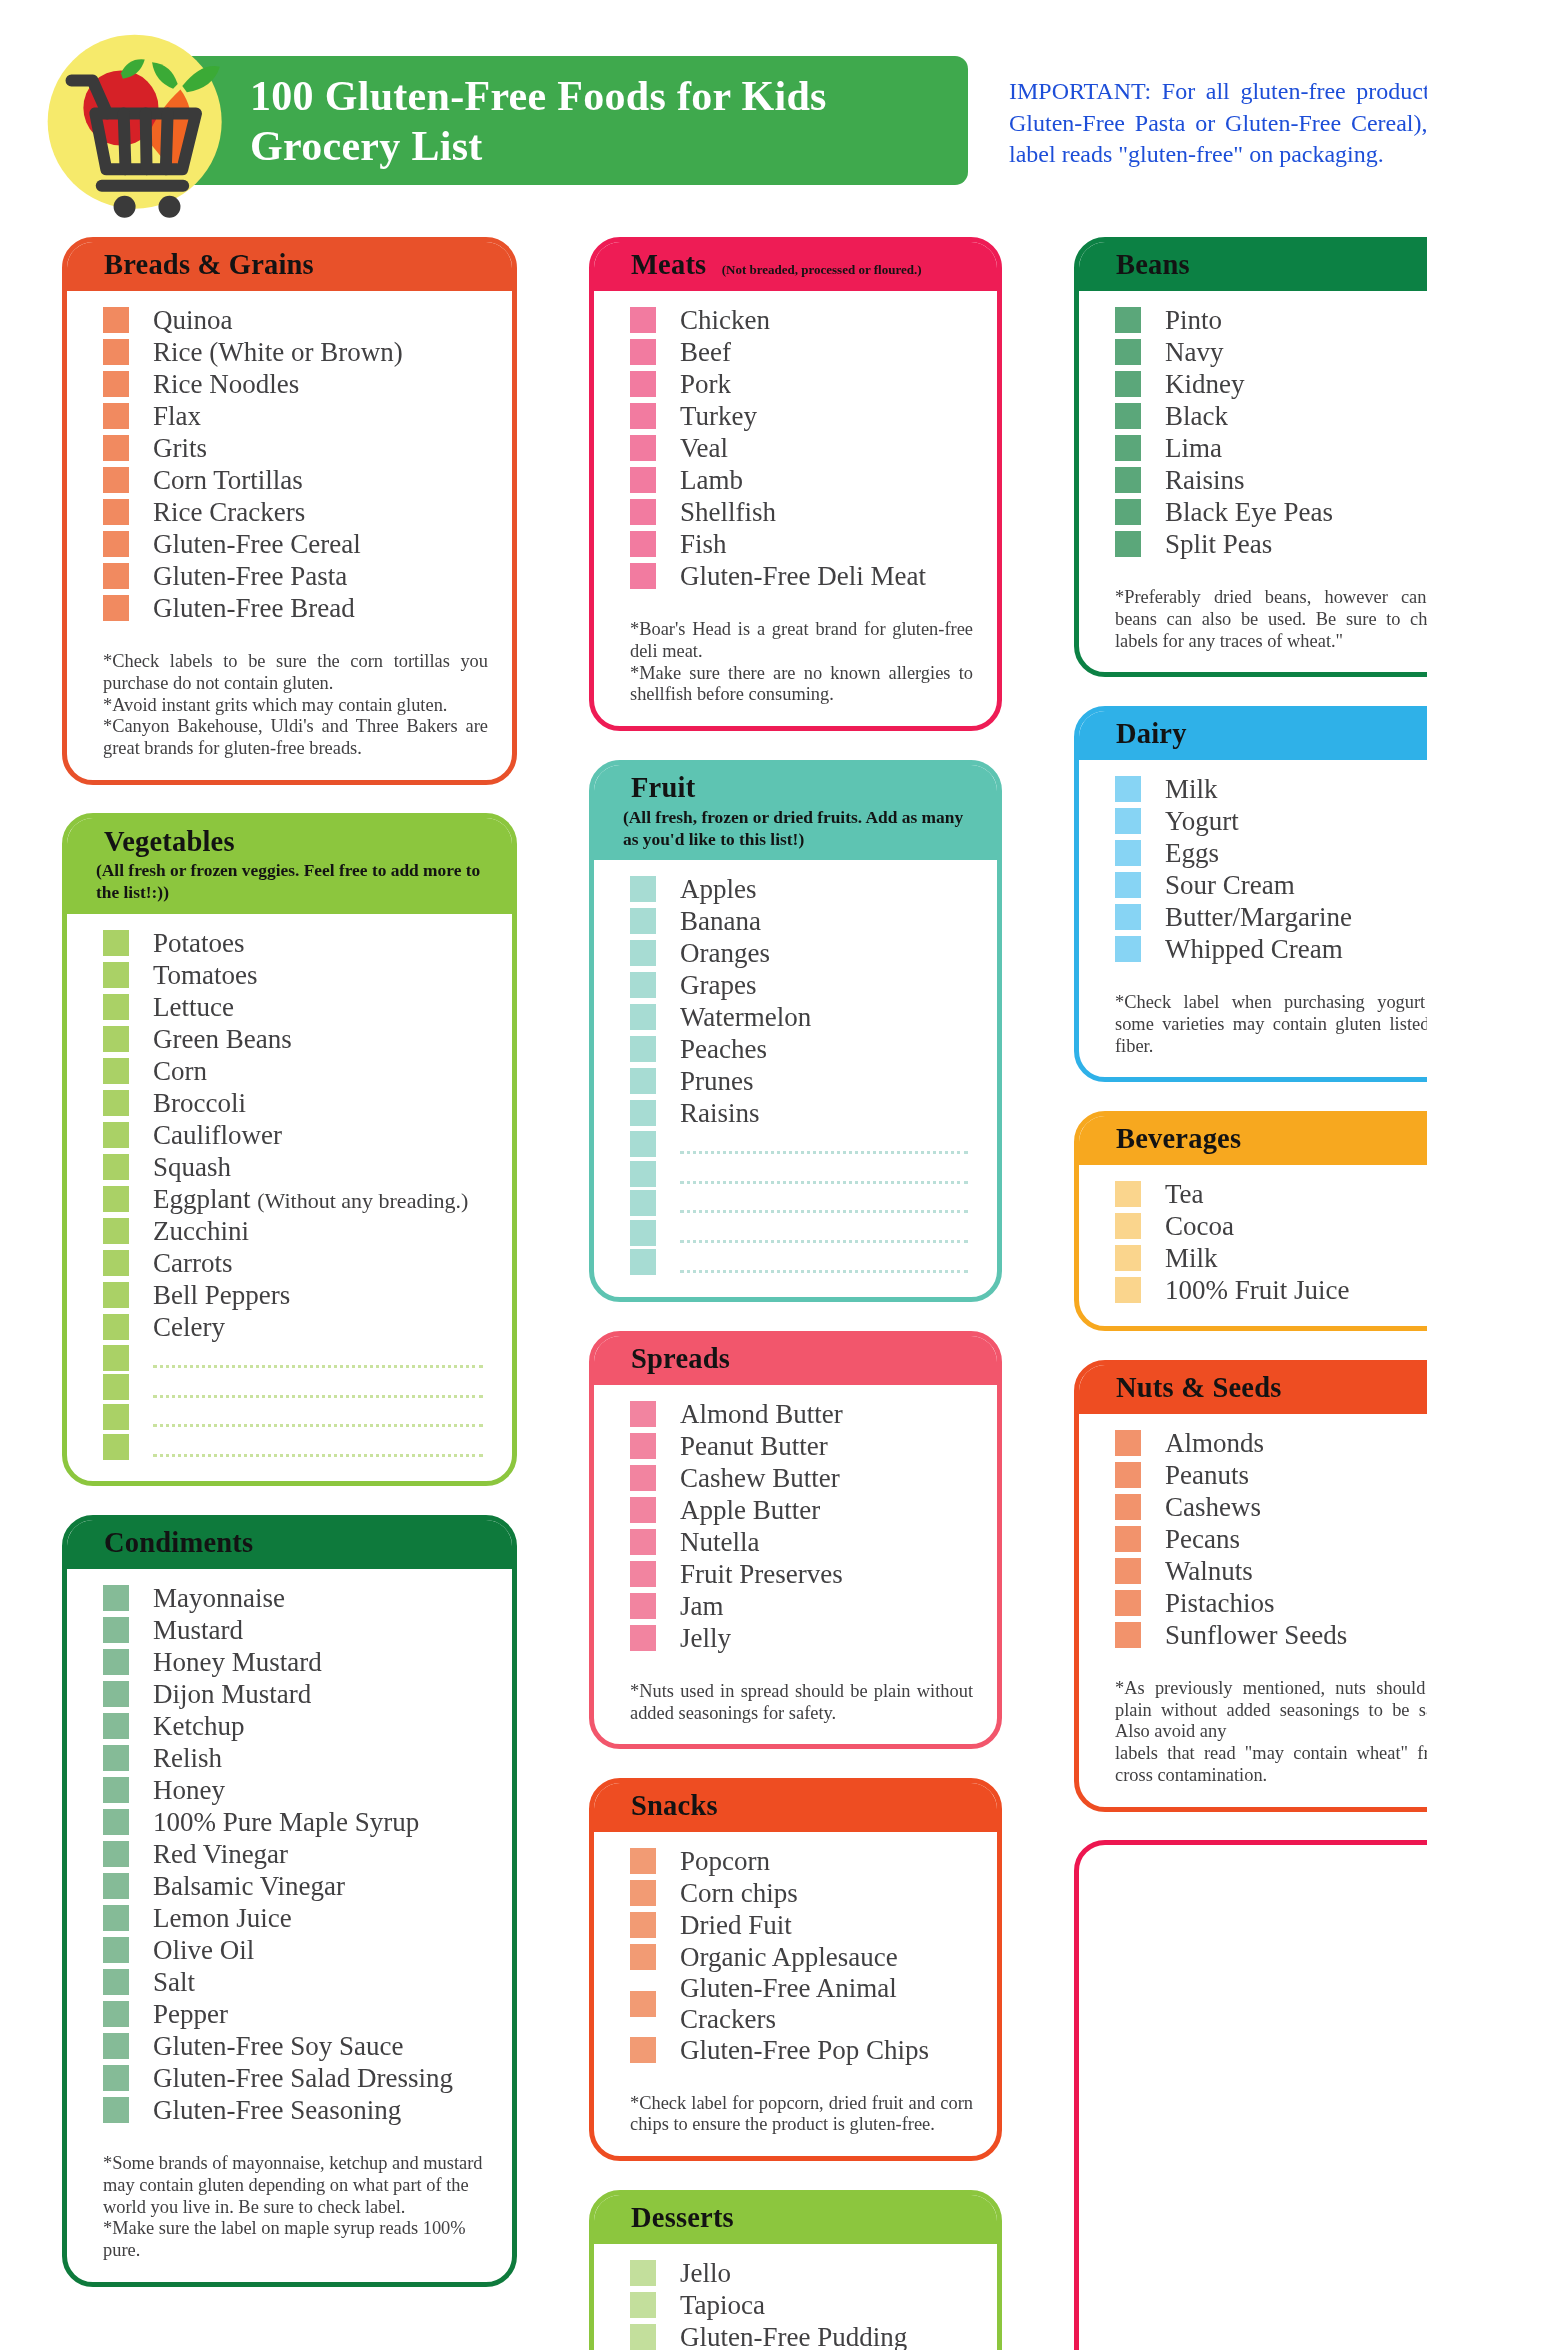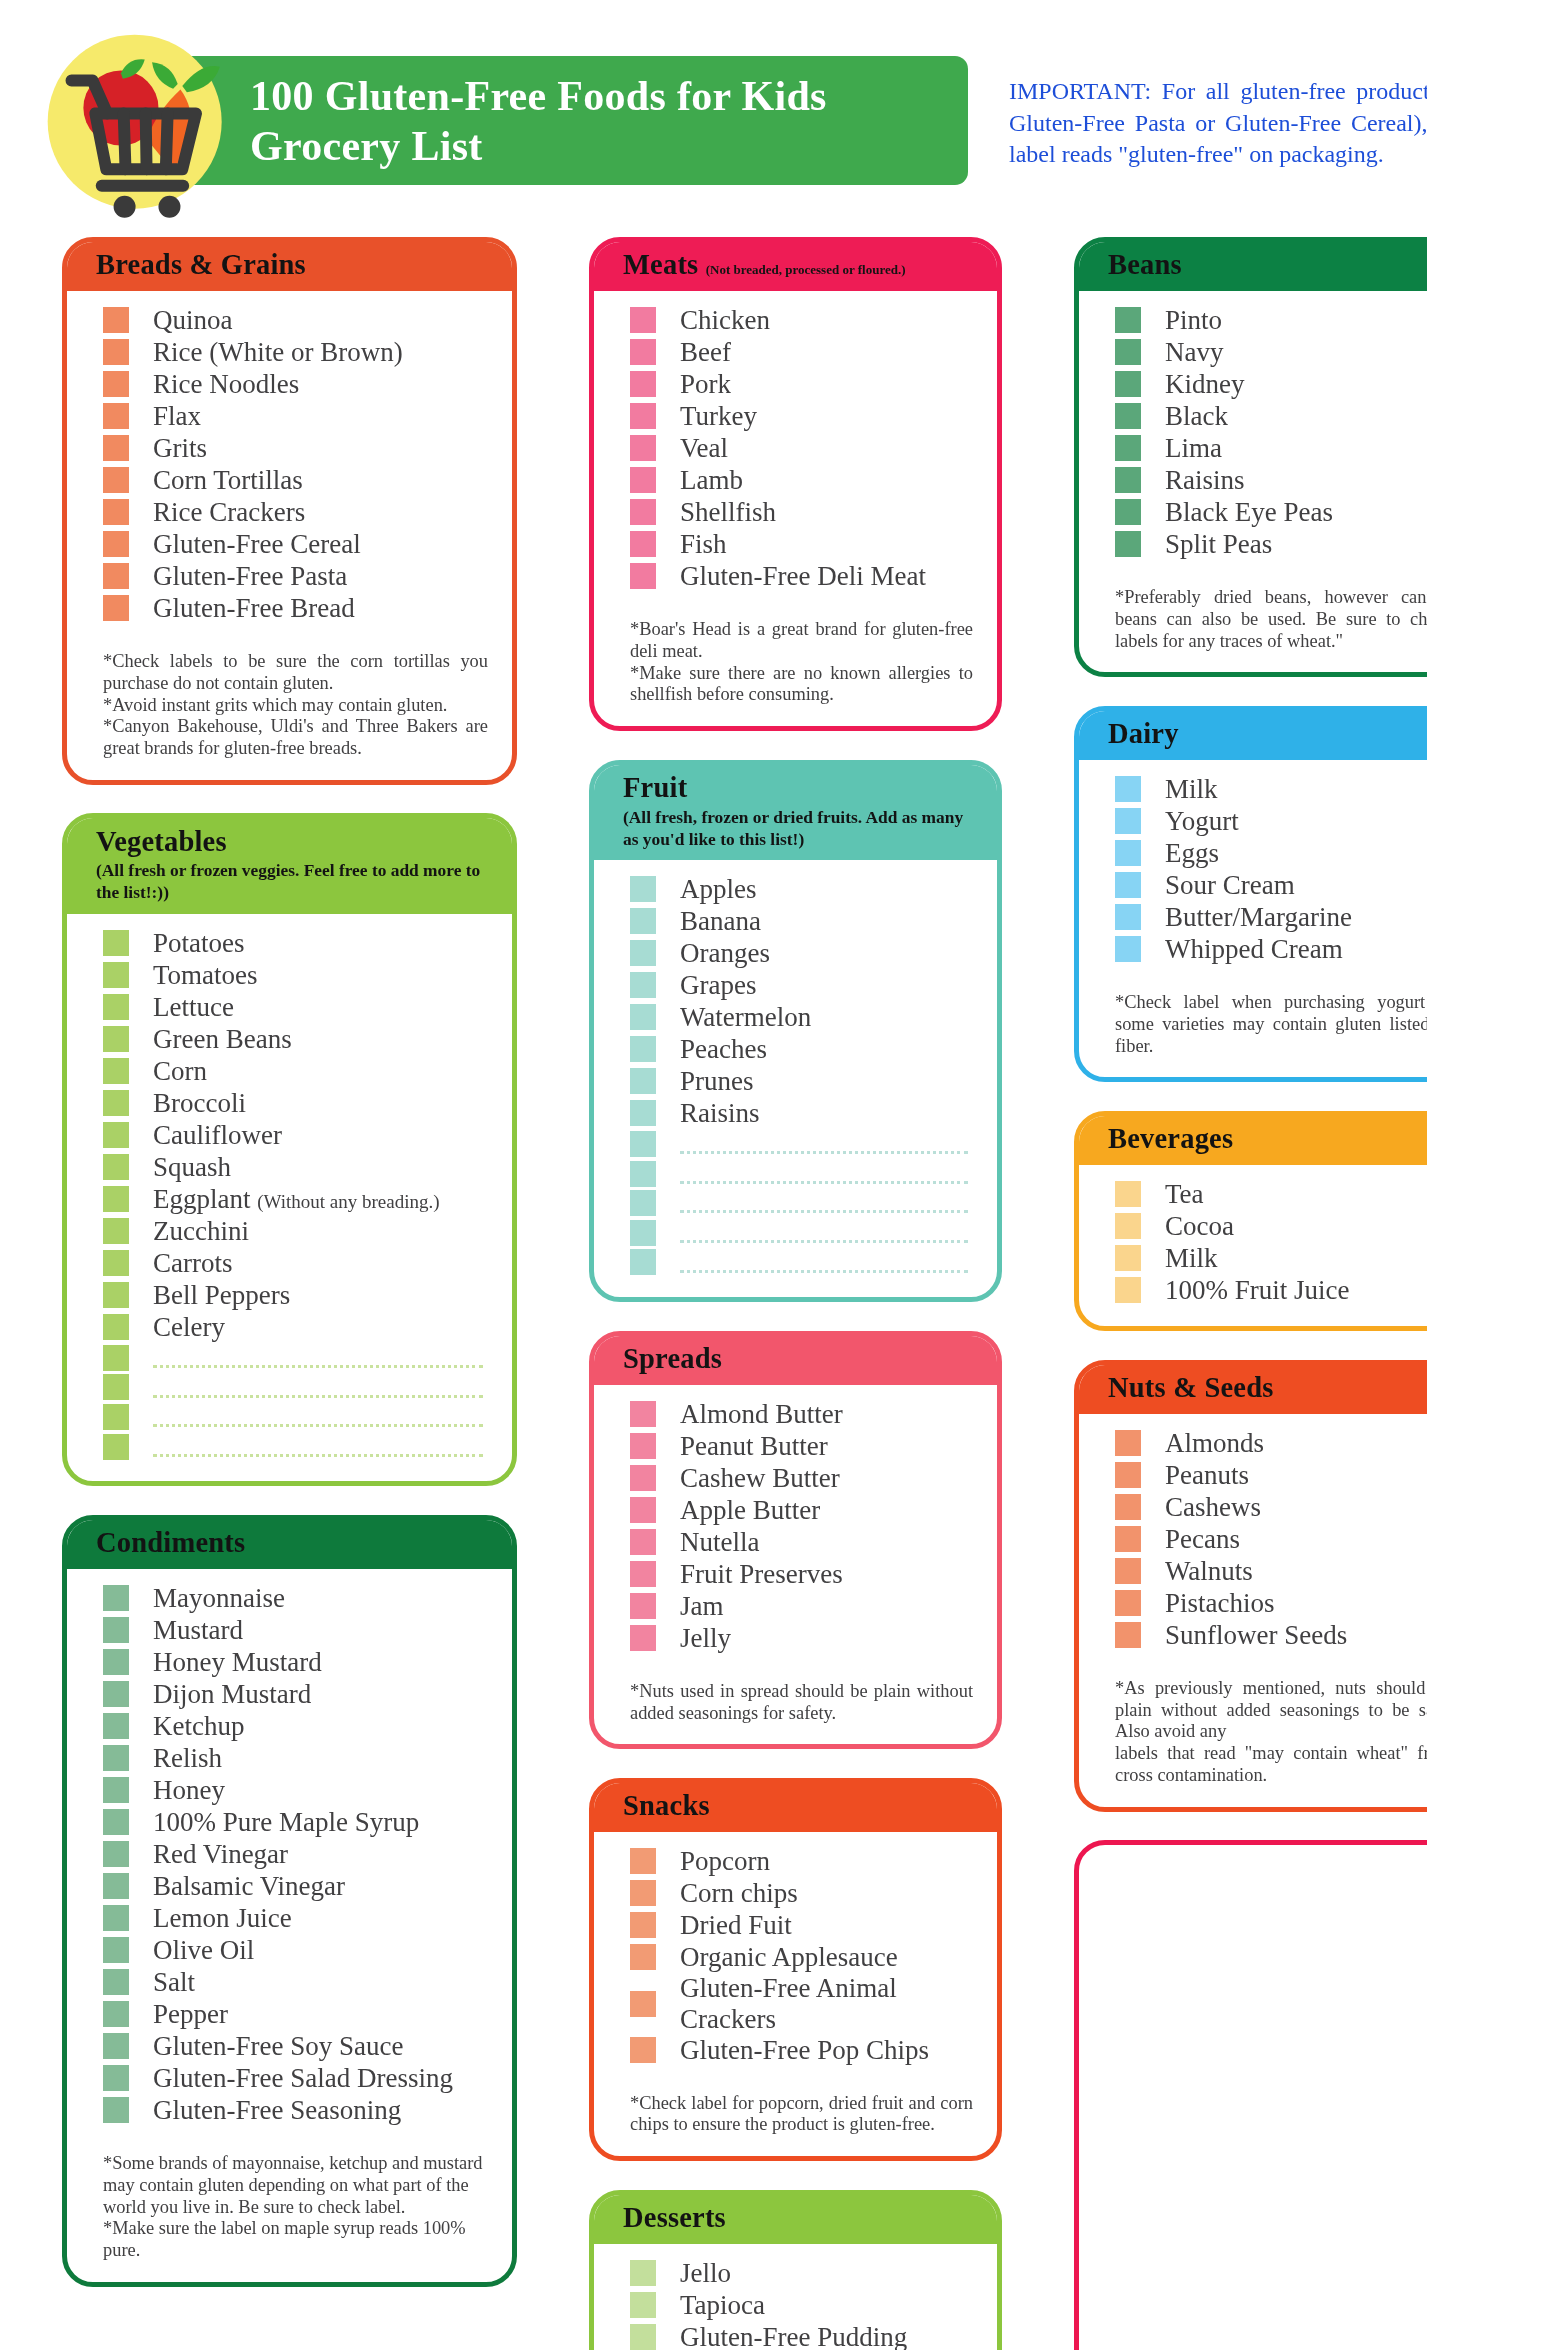--- a/index.html
+++ b/index.html
@@ -21,30 +21,30 @@
   .column{display:flex;flex-direction:column;}
   .column-1{width:455px;}
   .column-2{width:413px;}
   .column-3{width:408px;}
 
   
   .card{box-sizing:border-box;border:5.5px solid var(--band);border-radius:31px;background:#fff;
         overflow:hidden;width:100%;}
   .card:not(:first-child){margin-top:28.5px;}
   .band{background:var(--band);padding:7.3px 14.7px 10px 29px;color:#131313;}
-  .band-title{margin:0;display:inline;font-size:28.5px;font-weight:700;letter-spacing:0.2px;}
+  .band-title{margin:8px;display:inline;font-size:28.5px;font-weight:700;letter-spacing:0.2px;}
   .inline-sub{font-size:13px;font-weight:700;margin-left:7.3px;letter-spacing:0;}
   .band-sub{font-size:17.4px;font-weight:700;line-height:1.25;margin-top:2.8px;padding-right:5.5px;}
   .card-body{padding:13px 24px 20px 36px;}
   .items{list-style:none;margin:0;padding:0;}
   .items li{display:flex;align-items:center;min-height:32px;}
   .items li.blank{min-height:29px;}
   .cb{width:26px;height:26px;background:var(--cb);margin-right:24px;flex:0 0 auto;}
   .item-text{font-size:27px;color:#414042;line-height:1.12;}
-  .item-suffix{font-size:19px;}
+  .item-suffix{font-size:22px;}
   .blank .line{flex:1;height:22px;border-bottom:3.7px dotted var(--dot,#ccc);
                margin:0 5.5px 4.6px 0;align-self:flex-end;}
   .notes{margin-top:27px;font-size:18.4px;line-height:1.18;color:#414042;}
   .notes p{margin:0;}
   .notes.justify p{text-align:justify;}
   [data-name="section-notes"] .card-body{min-height:551px;}
 </style>
 </head>
 <body>
 

